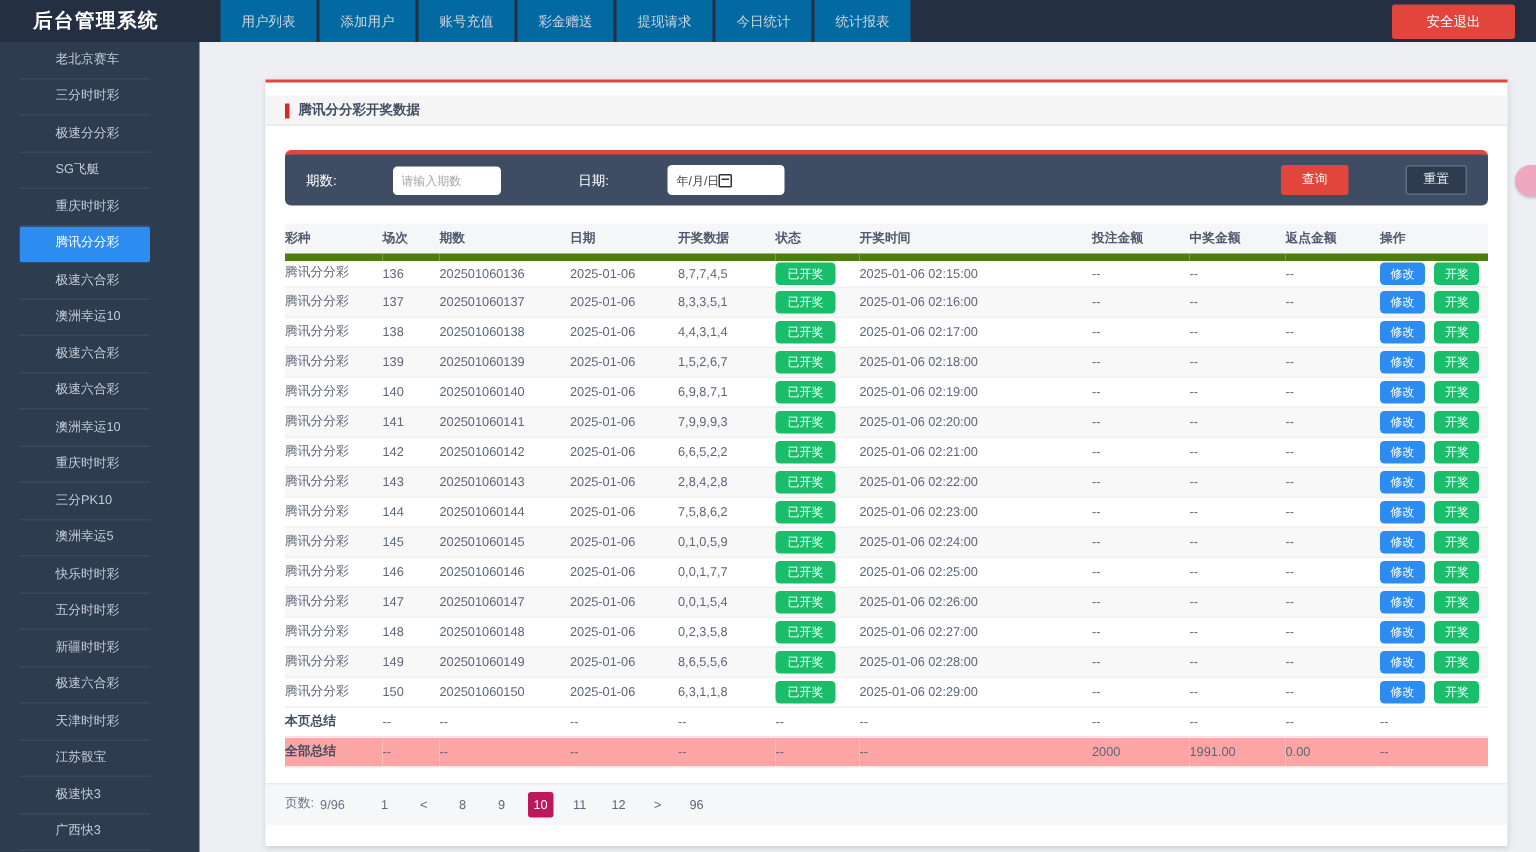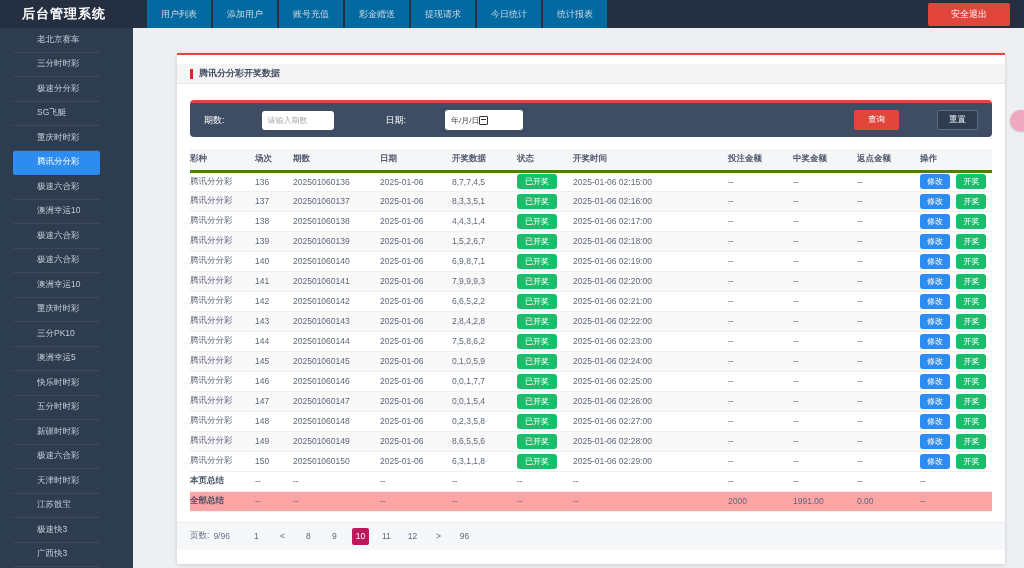--- a/index.html
+++ b/index.html
@@ -47,21 +47,21 @@
   .date-text { font-size:8px; color:#444; }
   .cal-icon { width:9px; height:9px; border:1px solid #333; border-radius:1px; position:relative; }
   .cal-icon::before { content:""; position:absolute; left:1px; right:1px; top:2px; border-top:1px solid #333; }
   .f-spacer { flex:1; }
   .query-btn { padding:3px 13px; margin-right:8px; }
   .reset-btn { padding:3px 11px; }
 
   
   table { margin:12px 13px 0; width:802px; border-collapse:collapse; table-layout:fixed; }
   th { text-align:left; font-size:8.5px; color:#515a6e; font-weight:bold; height:22px;
-    background:#f5f6f8; border-bottom:3px solid #4d7c0f; padding:0; }
+    background:#f5f6f8; border-bottom:5px solid #4d7c0f; padding:0; }
   td { font-size:8.5px; color:#5e6778; height:20px; padding:0; border-bottom:1px solid #eef0f2; }
   tbody tr.data:nth-child(even) { background:#f8f8f9; }
   tr.sum td:first-child { font-weight:bold; color:#454f63; }
   tr.sum:last-child { background:#fca5a5; }
   .badge { display:inline-block; background:#19be6b; color:#fff; font-size:8px; padding:2px 8px; border-radius:3px; }
   .mini-btn { display:inline-block; font-size:8px; color:#fff; padding:2px 7px; border-radius:3px;
     border:none; cursor:pointer; }
   .mini-btn.blue { background:#2d8cf0; margin-right:4px; }
   .mini-btn.green { background:#19be6b; }
 

